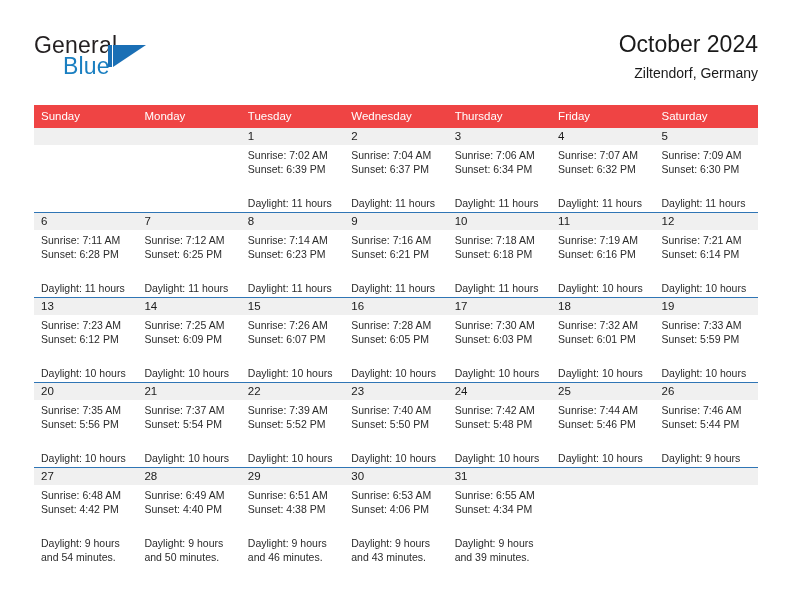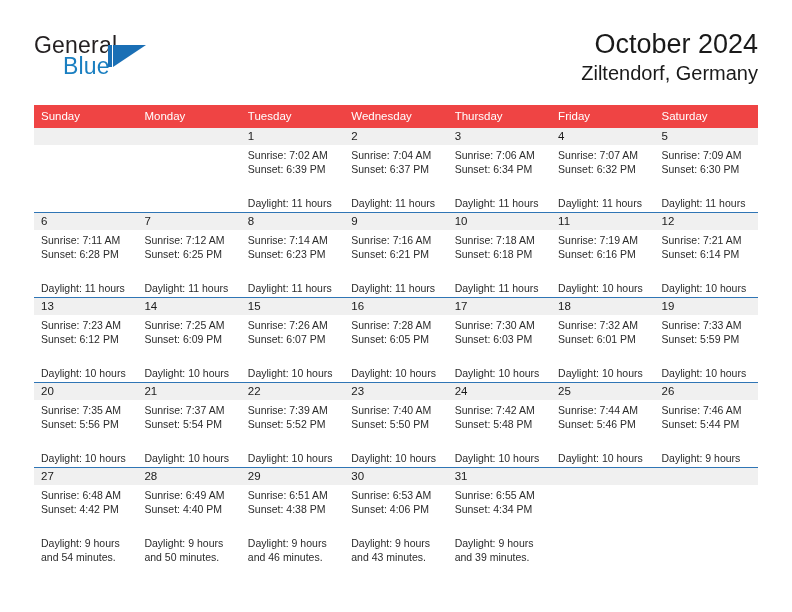--- a/index.html
+++ b/index.html
@@ -80,28 +80,28 @@
     border-bottom: 22px solid transparent;
   }
 
   .title-block {
     position: absolute;
     right: 0;
     top: 0;
     text-align: right;
   }
   .cal-title {
-    font-size: 27px;
+    font-size: 23px;
     color: #1a1a1a;
     line-height: 32px;
     white-space: nowrap;
     font-weight: normal;
   }
   .cal-subtitle {
-    font-size: 20px;
+    font-size: 14px;
     color: #1a1a1a;
     line-height: 20px;
     margin-top: 3px;
     white-space: nowrap;
   }
 
   
   .calendar {
     position: absolute;
     left: 34px;

